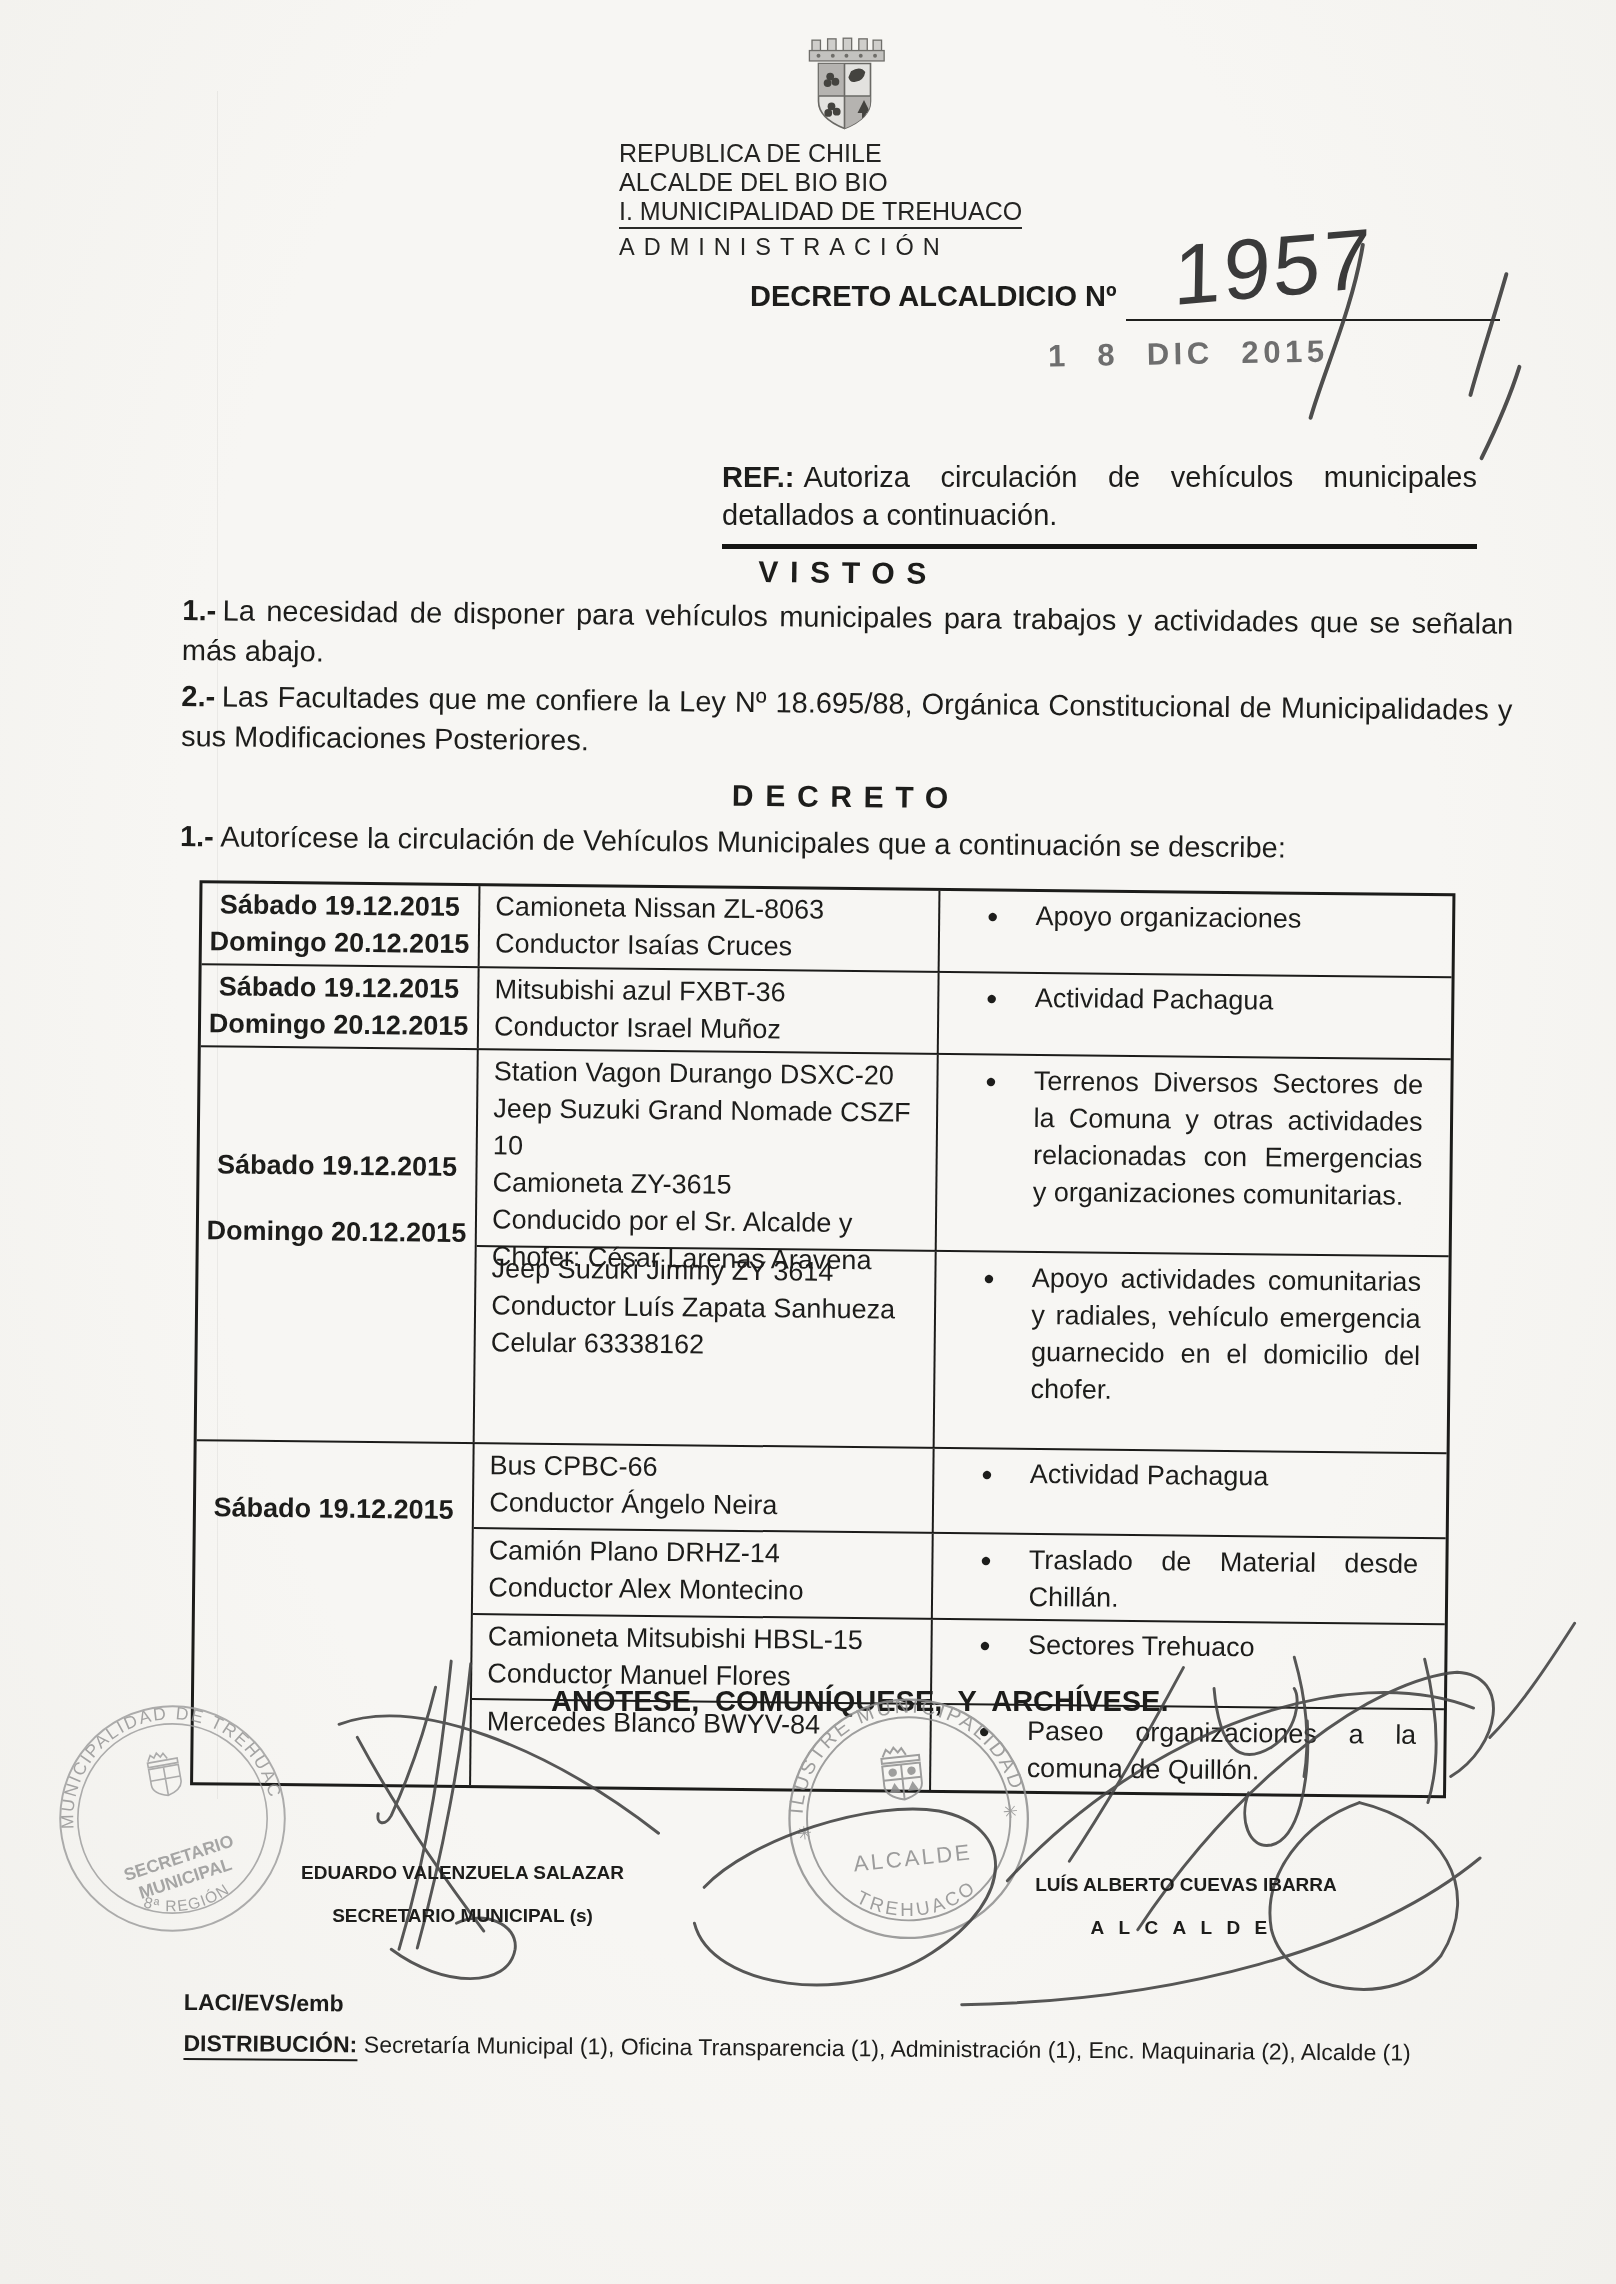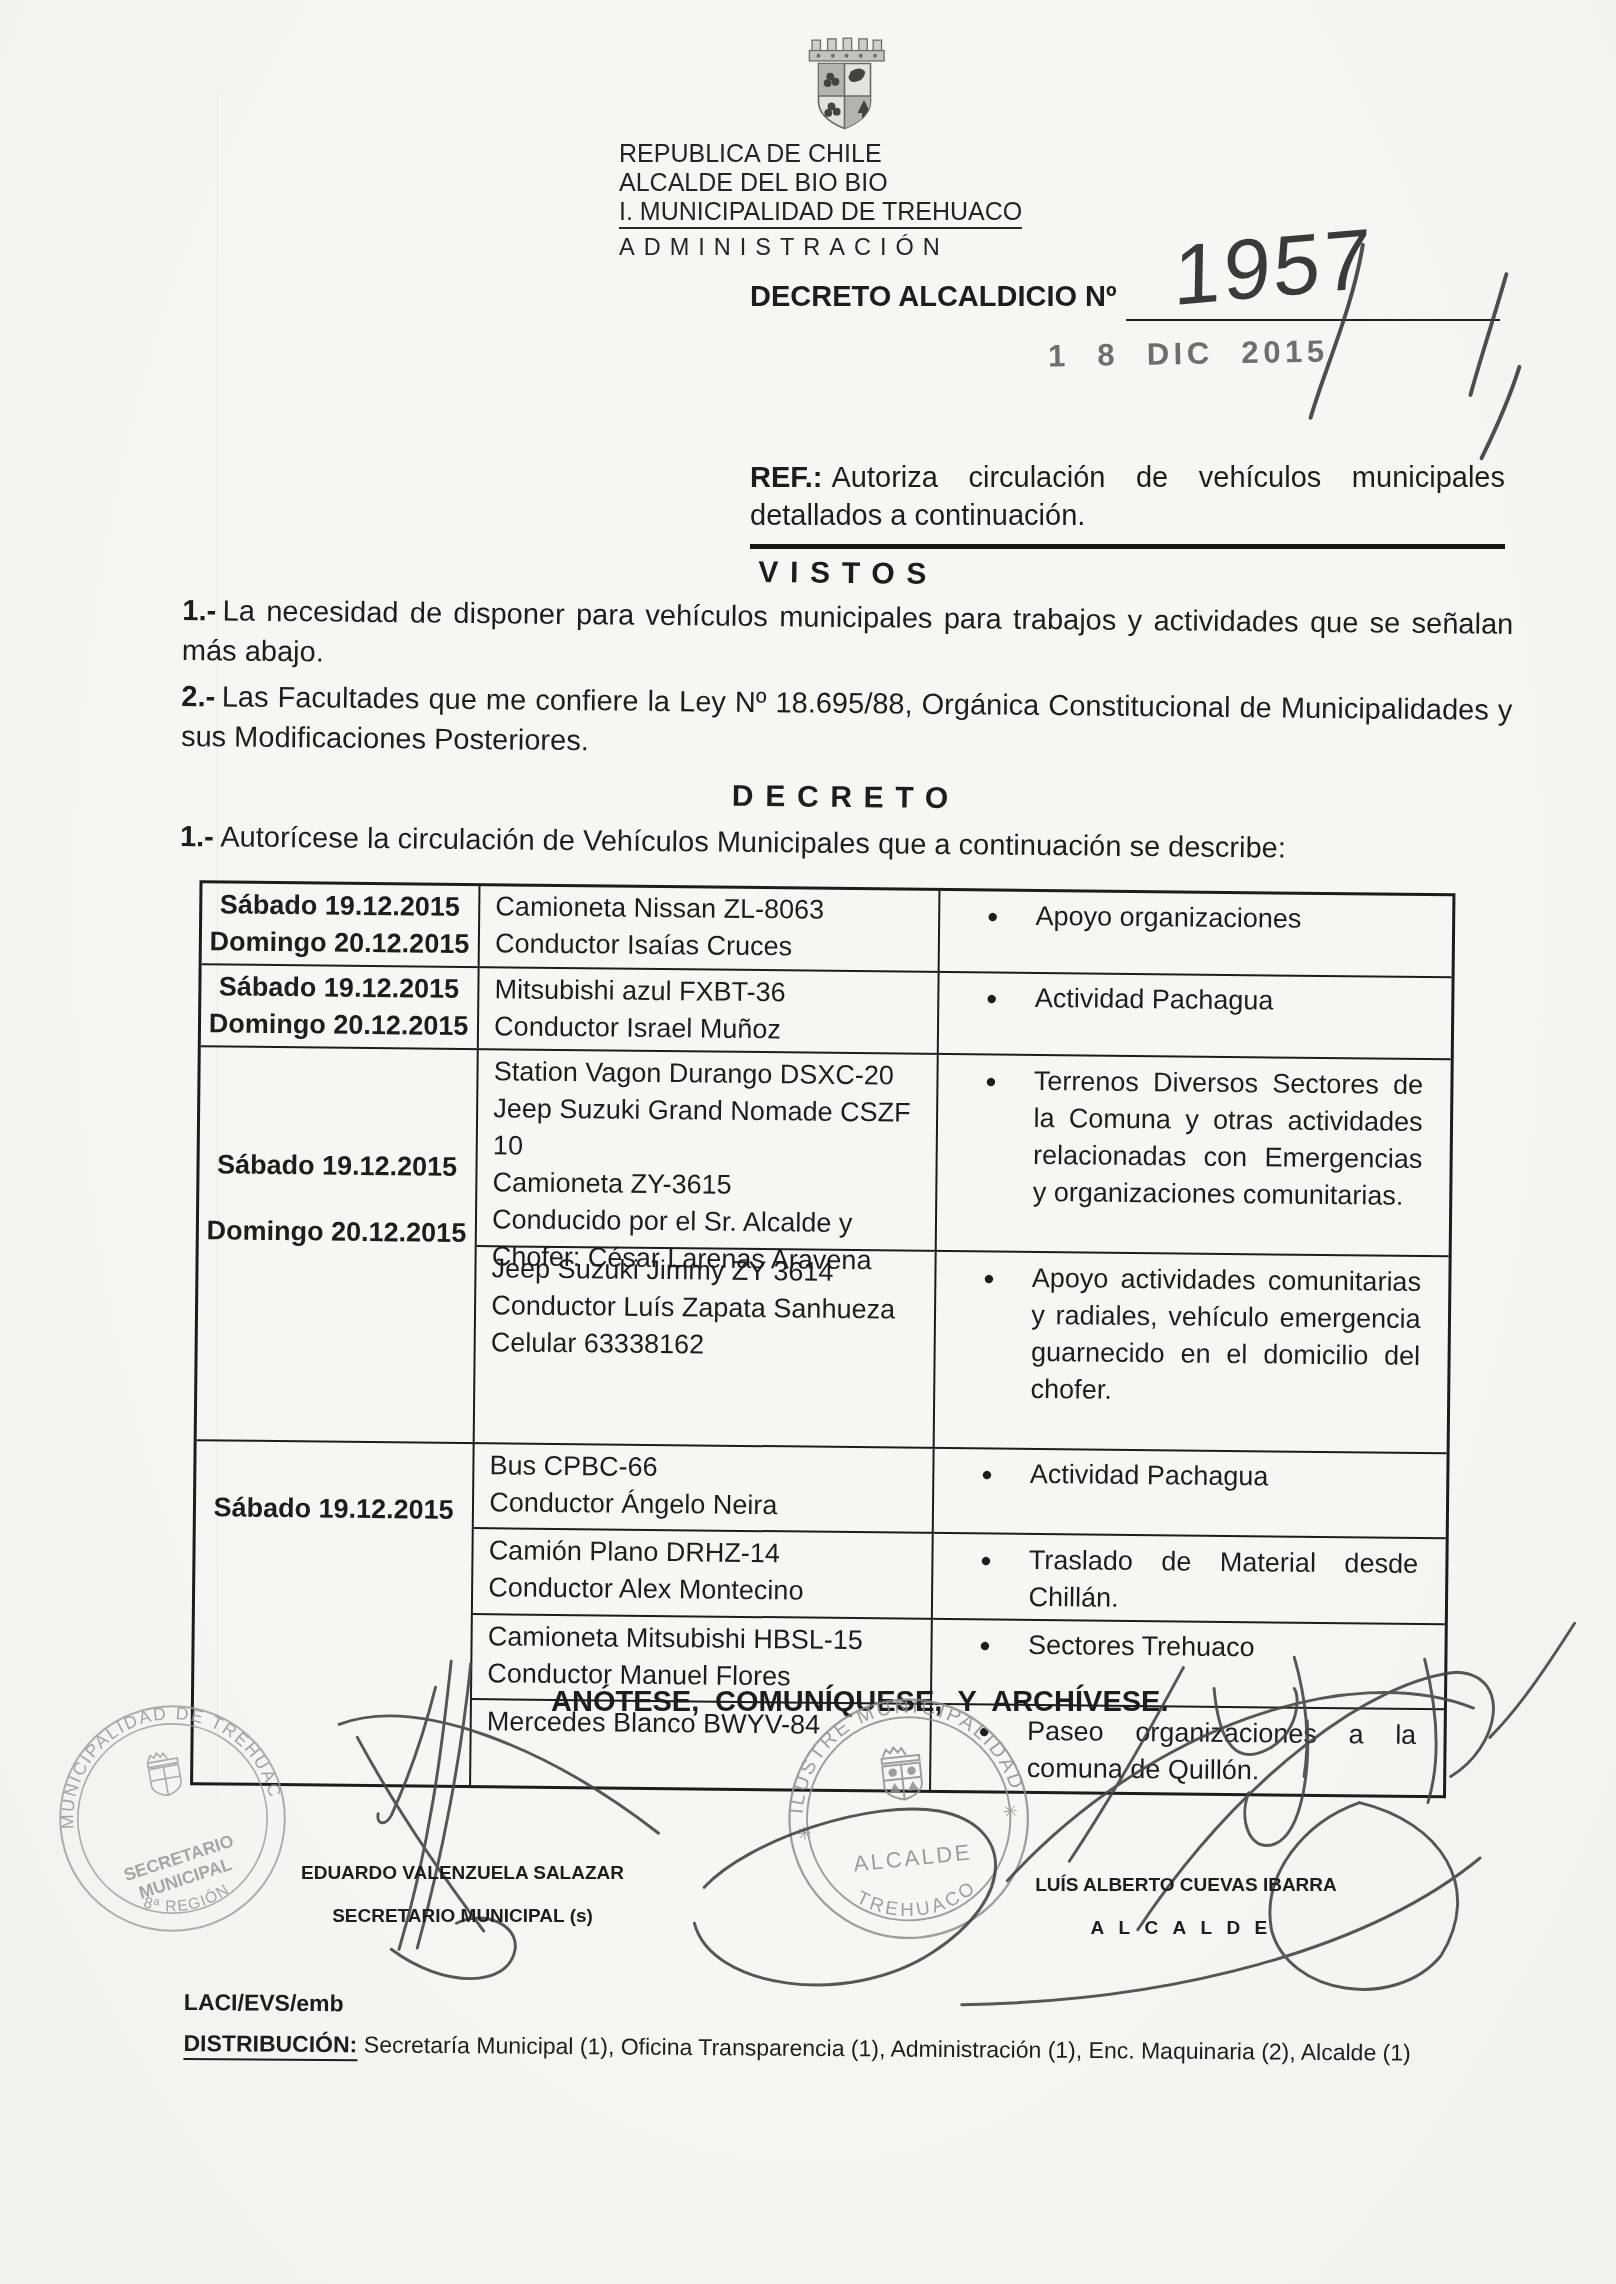--- a/index.html
+++ b/index.html
@@ -28,21 +28,21 @@
   .handnum{
     position:absolute;left:1173px;top:227px;
     font-size:85px;color:#3a3a3a;font-weight:400;letter-spacing:2.6px;
     transform:rotate(-5deg) skewX(-6deg);transform-origin:left bottom;
   }
   .datestamp{
     position:absolute;left:1048px;top:336px;
     font-size:31px;font-weight:bold;color:#6e6e6e;letter-spacing:4.6px;word-spacing:14.3px;
     transform:rotate(-1deg);
   }
-  .refblock{position:absolute;left:750px;top:458px;width:755px;}
+  .refblock{position:absolute;left:722px;top:458px;width:755px;}
   .refblock p{margin:0;font-size:29px;line-height:38px;text-align:justify;text-align-last:left;}
   .refblock .rlbl{font-weight:bold;margin-right:9px;}
   .thickrule{margin-top:10.4px;height:4.6px;background:#151513;}
   
   .midbody{position:absolute;left:183px;top:549px;width:1331px;transform:rotate(0.6deg);transform-origin:0 0;}
   .sectitle{text-align:center;font-weight:bold;font-size:30px;letter-spacing:11.7px;margin:0;}
   .para{margin:6.5px 0 0 0;font-size:29px;line-height:40px;text-align:justify;text-align-last:left;}
   .para .num{font-weight:bold;margin-right:6.5px;}
   .sectitle.dec{margin-top:17px;}
   .para.single{margin-top:9px;}

